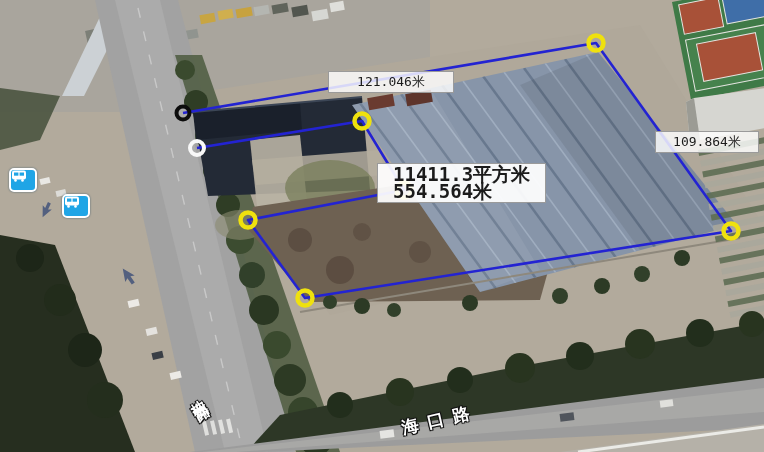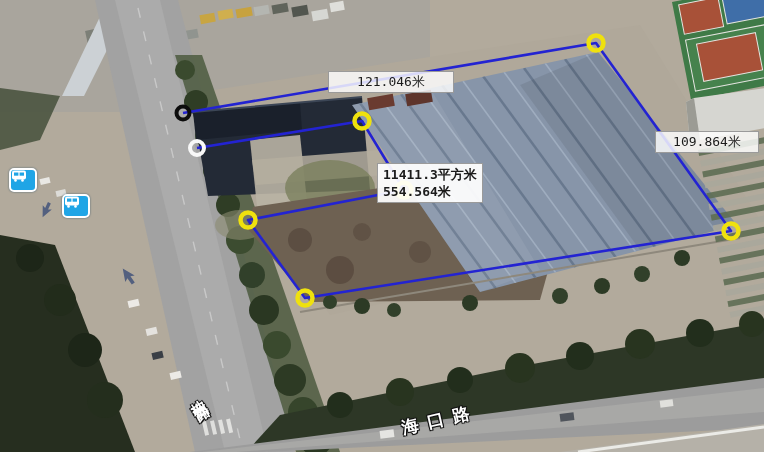--- a/index.html
+++ b/index.html
@@ -13,22 +13,22 @@
   .mlabel{
     position:absolute;z-index:30;
     background:rgba(255,255,255,0.82);
     border:1px solid #9a9a9a;
     color:#1b1b1b;
     font-family:"DejaVu Sans Mono","Liberation Mono",monospace;
     font-size:13px;line-height:20px;text-align:center;
     white-space:nowrap;padding:0 3px;
   }
   #label-area{
-    font-size:13px;line-height:17px;text-align:left;
-    background:rgba(255,255,255,0.93);padding:2px 5px;font-weight:600;
+    font-size:19px;line-height:17px;text-align:left;
+    background:rgba(255,255,255,0.93);padding:2px 15px;font-weight:600;
   }
   
   .roadname{
     position:absolute;z-index:10;color:#ffffff;font-weight:bold;
     text-shadow:-1px -1px 0 #131313,1px -1px 0 #131313,-1px 1px 0 #131313,1px 1px 0 #131313,0 0 2px #000;
     font-family:"DejaVu Sans","Liberation Sans",sans-serif;
   }
   #road-haikou{left:402px;top:417px;font-size:17px;letter-spacing:9px;transform:rotate(-13deg);transform-origin:left center;}
   #road-zhuzhou{
     left:178px;top:392px;font-size:15px;letter-spacing:3px;

